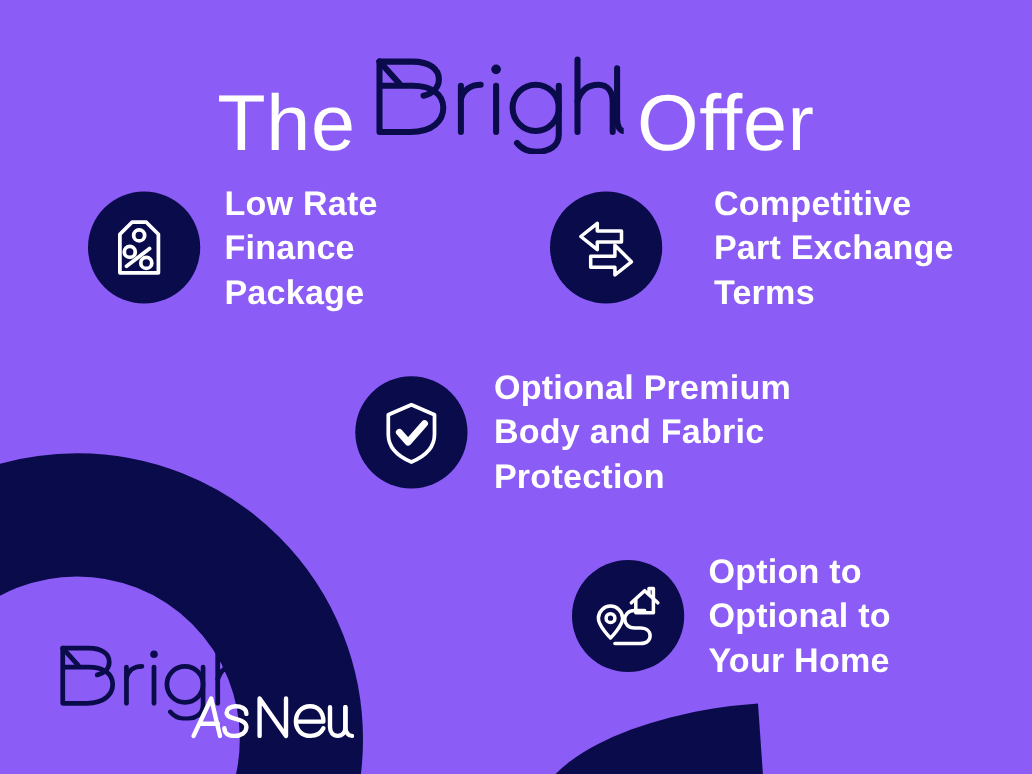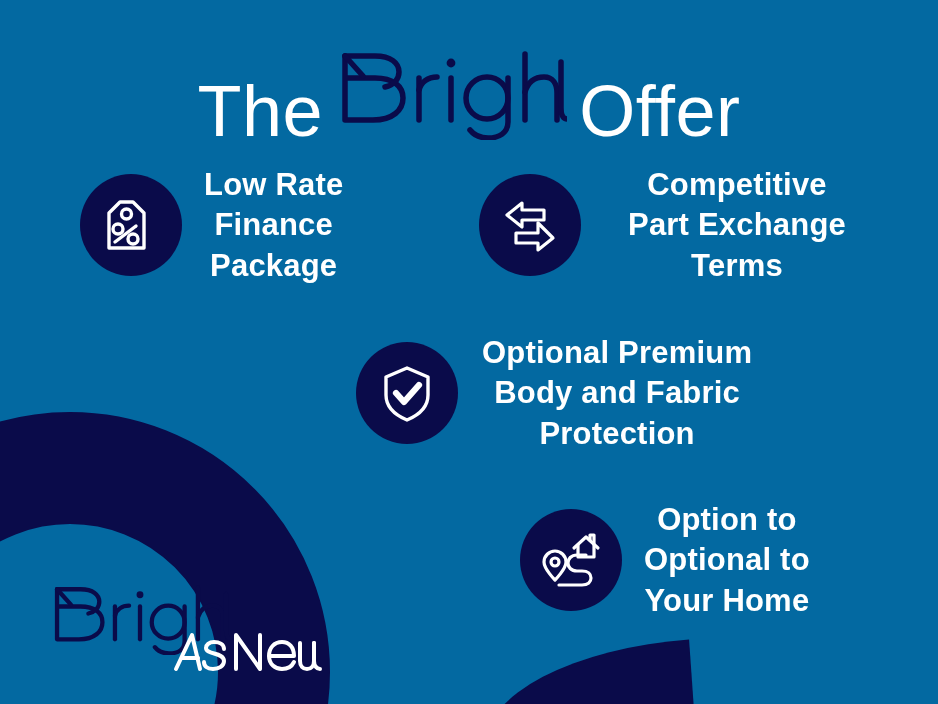--- a/index.html
+++ b/index.html
@@ -5,21 +5,21 @@
   html, body {
     margin: 0;
     padding: 0;
     background: #ffffff;
   }
   #poster {
     position: relative;
     width: 938px;
     height: 704px;
     overflow: hidden;
-    background: #0369a1;
+    background: #8b5cf6;
     font-family: "Liberation Sans", sans-serif;
   }
 
   
   .bg-layer {
     position: absolute;
     inset: 0;
     pointer-events: none;
   }
   .swoosh-ring {
@@ -72,21 +72,20 @@
   .brand-svg-head {
     display: block;
   }
 
   
   .feature {
     position: absolute;
     display: flex;
     align-items: center;
     gap: 22px;
-    text-align: center;
   }
   .feature-icon {
     width: 102px;
     height: 102px;
     flex: 0 0 102px;
     border-radius: 50%;
     background: #0A0B4A;
     display: flex;
     align-items: center;
     justify-content: center;
@@ -97,22 +96,22 @@
   .feature-text {
     font-size: 31px;
     font-weight: bold;
     color: #ffffff;
     line-height: 1.30;
     letter-spacing: 0.2px;
     white-space: pre-line;
   }
 
   #feature-1 { left: 80px;  top: 165px; }
-  #feature-2 { left: 479px; top: 165px; gap: 47px; }
-  #feature-3 { left: 356px; top: 333px; gap: 24px; }
+  #feature-2 { left: 500px; top: 165px; gap: 47px; }
+  #feature-3 { left: 323px; top: 333px; gap: 24px; }
   #feature-4 { left: 520px; top: 500px; }
 
   
   .logo-lockup {
     position: absolute;
     left: 40px;
     top: 583px;
     width: 250px;
     height: 100px;
   }

